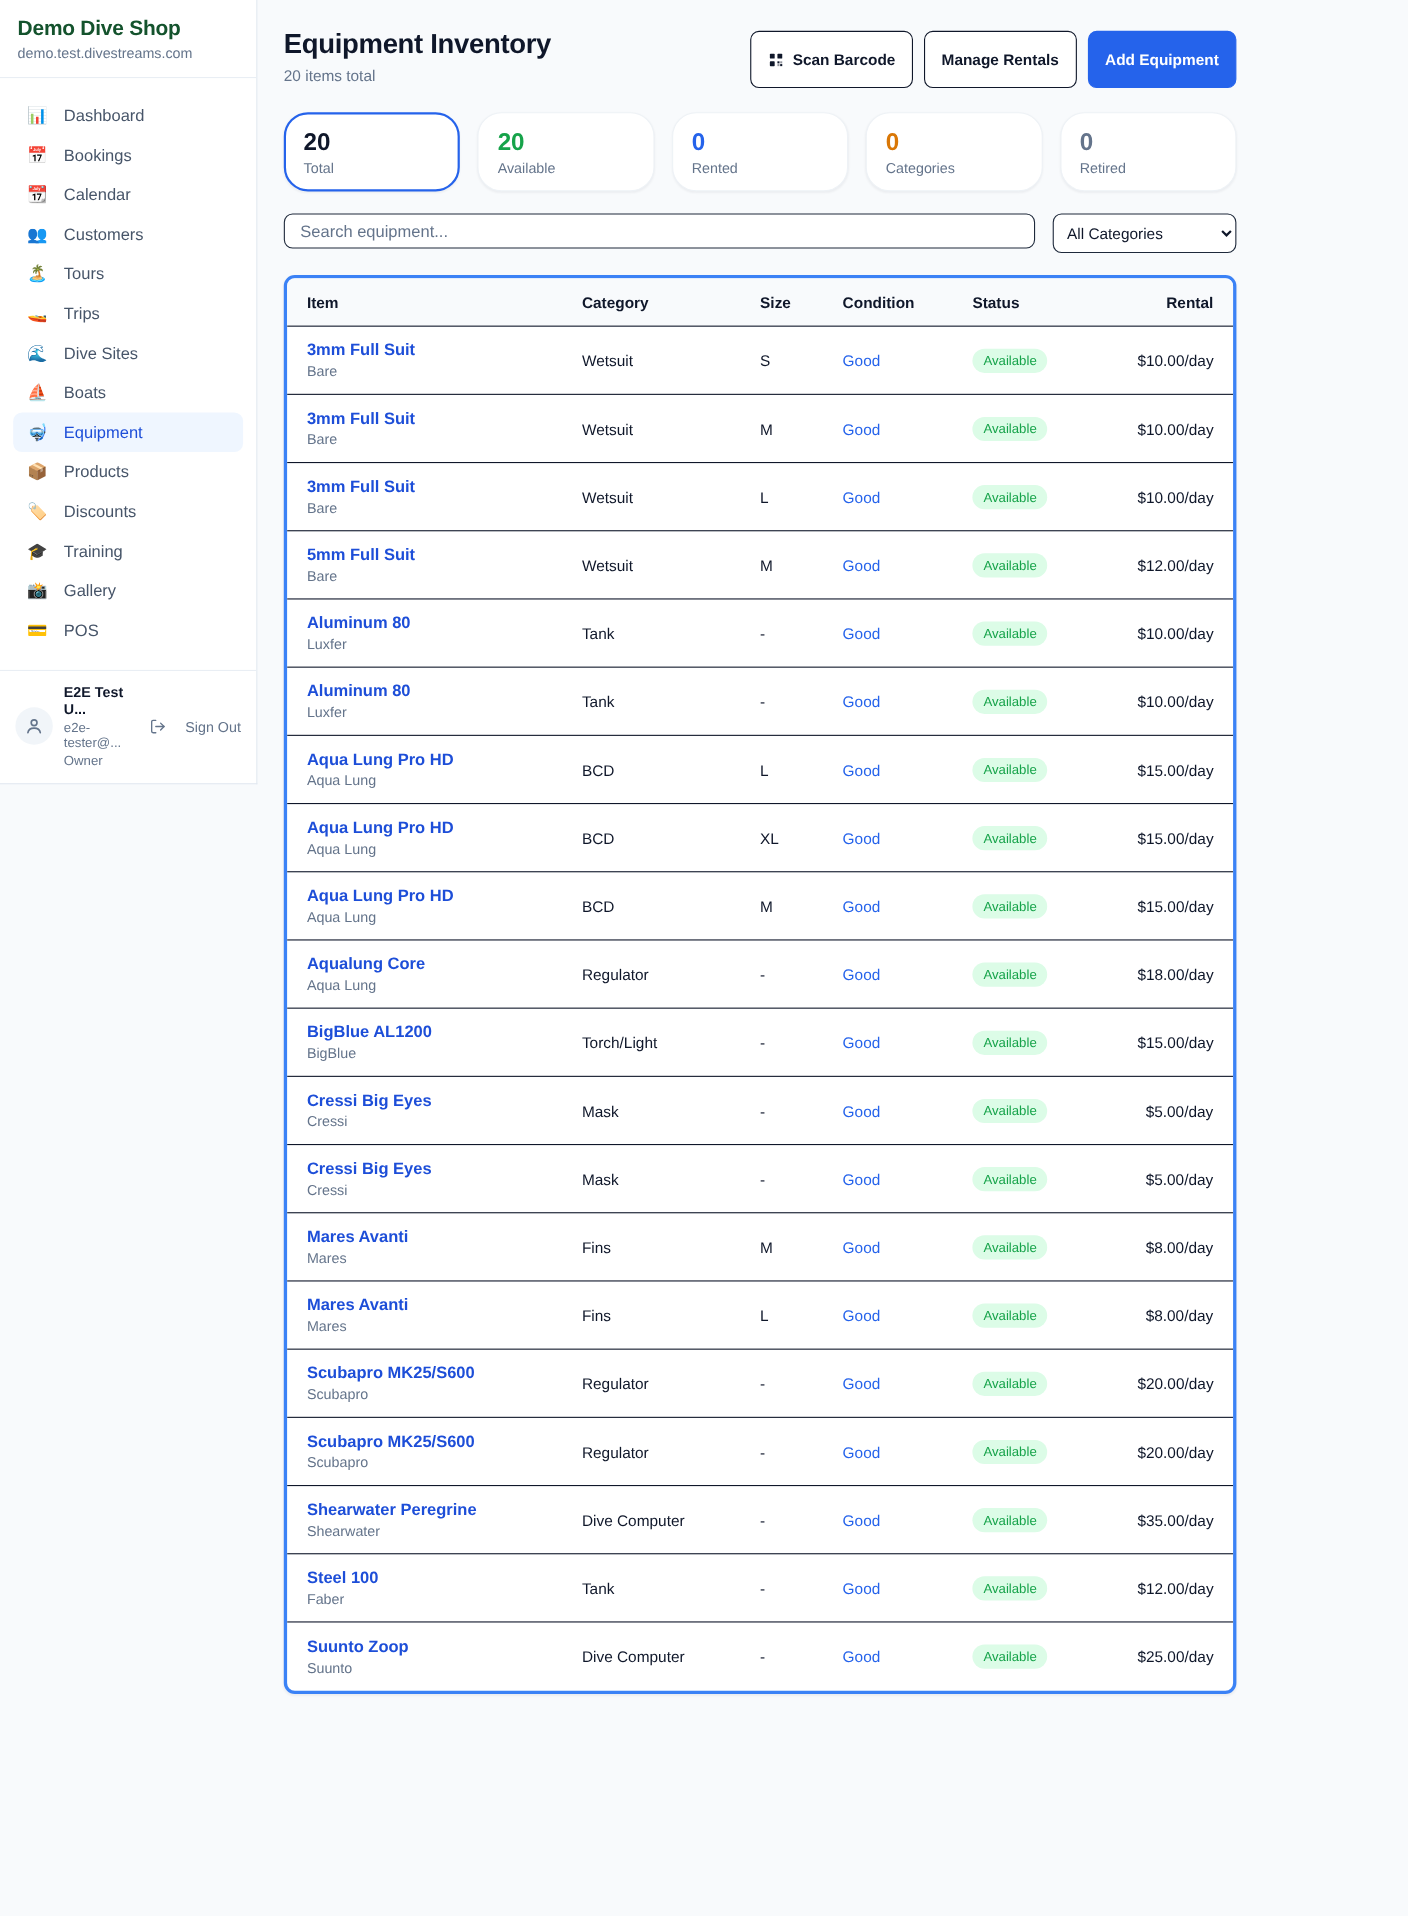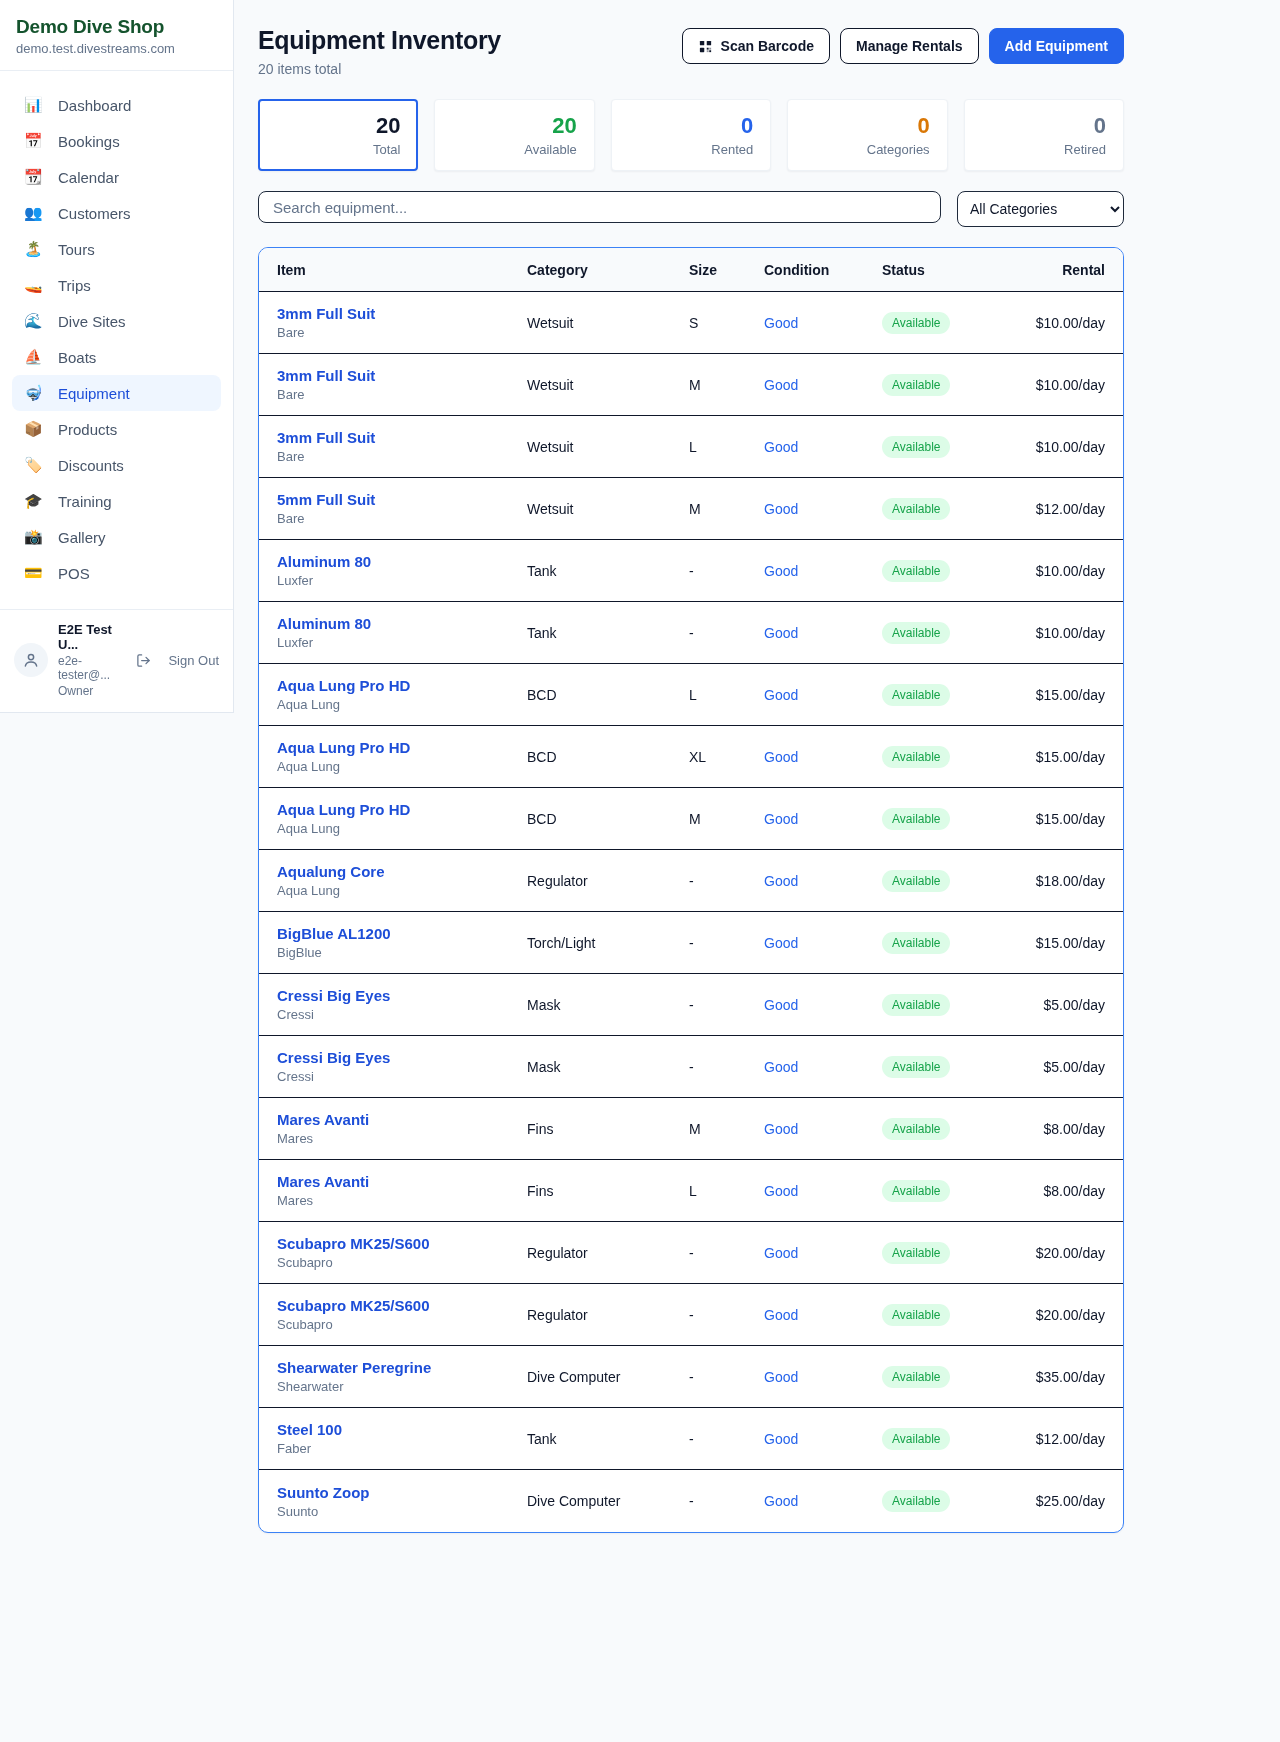--- a/index.html
+++ b/index.html
@@ -30,45 +30,45 @@
   .signout { display:flex; align-items:center; gap:17px; color:#64748b;
     font-size:13px; cursor:pointer; white-space:nowrap; }
 
   
   .main { flex:1; padding:26px 24px 40px; }
   .content { width:866px; }
   .page-head { display:flex; justify-content:space-between; align-items:flex-start; }
   .page-title { font-size:25px; font-weight:800; letter-spacing:-.3px; }
   .page-sub { font-size:14px; color:#64748b; margin-top:6px; }
   .head-actions { display:flex; gap:10px; margin-top:2px; }
-  .btn { height:36px; display:inline-flex; align-items:center; gap:8px;
+  .btn { height:52px; display:inline-flex; align-items:center; gap:8px;
     padding:0 15px; border-radius:8px; font-size:14px; font-weight:600;
     background:#fff; border:1px solid #0f172a; color:#0f172a; cursor:pointer; }
   .btn.primary { background:#2563eb; border-color:#2563eb; color:#fff; }
 
   
   .stats { display:flex; gap:16px; margin-top:22px; }
-  .stat-card { flex:1; background:#fff; border:1px solid #eef2f6; border-radius:4px;
-    padding:13px 17px; box-shadow:0 1px 2px rgba(15,23,42,.05); cursor:pointer;text-align:right; }
+  .stat-card { flex:1; background:#fff; border:1px solid #eef2f6; border-radius:22px;
+    padding:13px 17px; box-shadow:0 1px 2px rgba(15,23,42,.05); cursor:pointer; }
   .stat-card.active { border:2px solid #2563eb; padding:12px 16px; }
   .stat-value { font-size:22px; font-weight:700; }
   .stat-label { font-size:13px; color:#64748b; margin-top:3px; }
 
   
   .filters { display:flex; gap:16px; margin-top:20px; }
   .search { flex:1; height:32px; border:1px solid #1e293b; border-radius:8px;
     padding:0 14px; font-size:15px; color:#0f172a; background:#fff;
     font-family:"Liberation Sans", sans-serif; }
   .search::placeholder { color:#64748b; }
   .cat-select { width:167px; height:36px; border:1px solid #1e293b; border-radius:8px;
     background:#fff; font-size:14px; padding:0 8px; color:#0f172a;
     font-family:"Liberation Sans", sans-serif; }
 
   
-  .table-card { margin-top:20px; background:#fff; border:1px solid #3b82f6;
+  .table-card { margin-top:20px; background:#fff; border:3px solid #3b82f6;
     border-radius:10px; overflow:hidden; box-shadow:0 1px 2px rgba(15,23,42,.05); }
   .trow { display:grid; grid-template-columns:250px 162px 75px 118px 150px 1fr;
     align-items:center; padding:0 18px; }
   .thead { height:44px; background:#f8fafc; border-bottom:1px solid #0f172a;
     font-size:14px; font-weight:700; }
   .thead .col-rental { text-align:right; }
   .tbody-row { height:62px; border-bottom:1px solid #0f172a; }
   .tbody-row:last-child { border-bottom:none; }
   .cell-item-name { font-size:15px; font-weight:700; color:#1d4ed8; cursor:pointer; }
   .cell-item-brand { font-size:13px; color:#64748b; margin-top:3px; }

